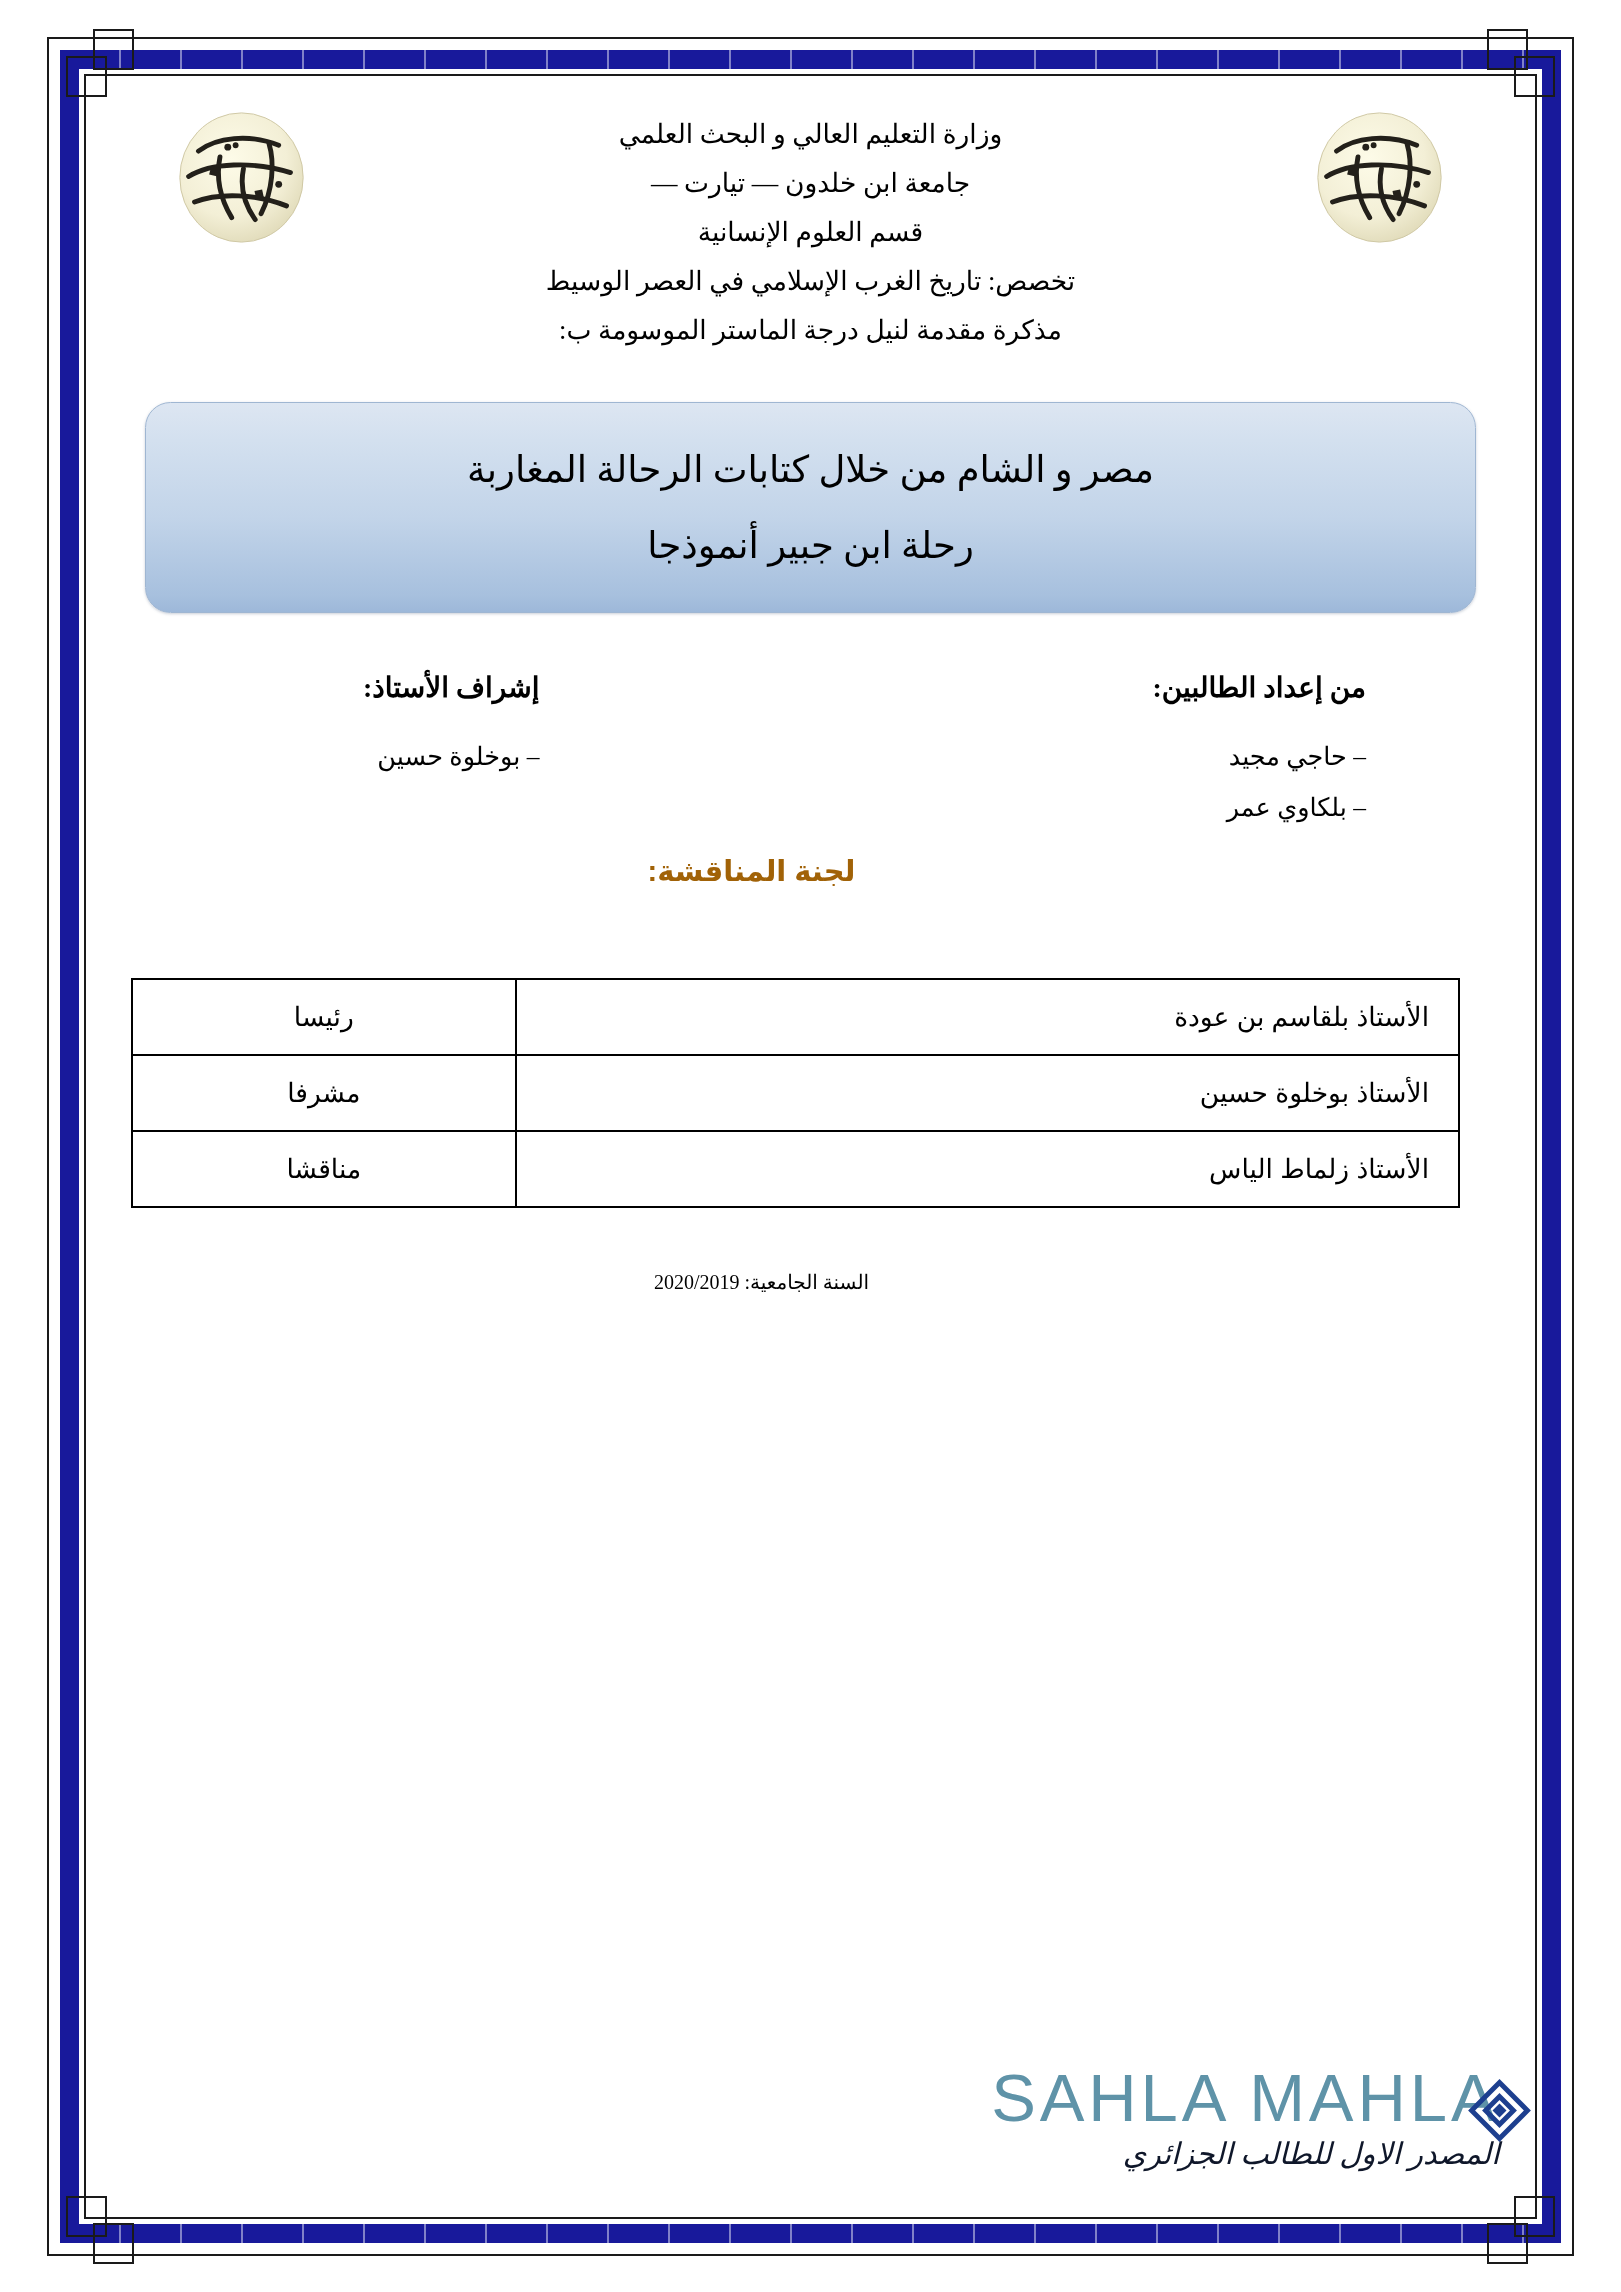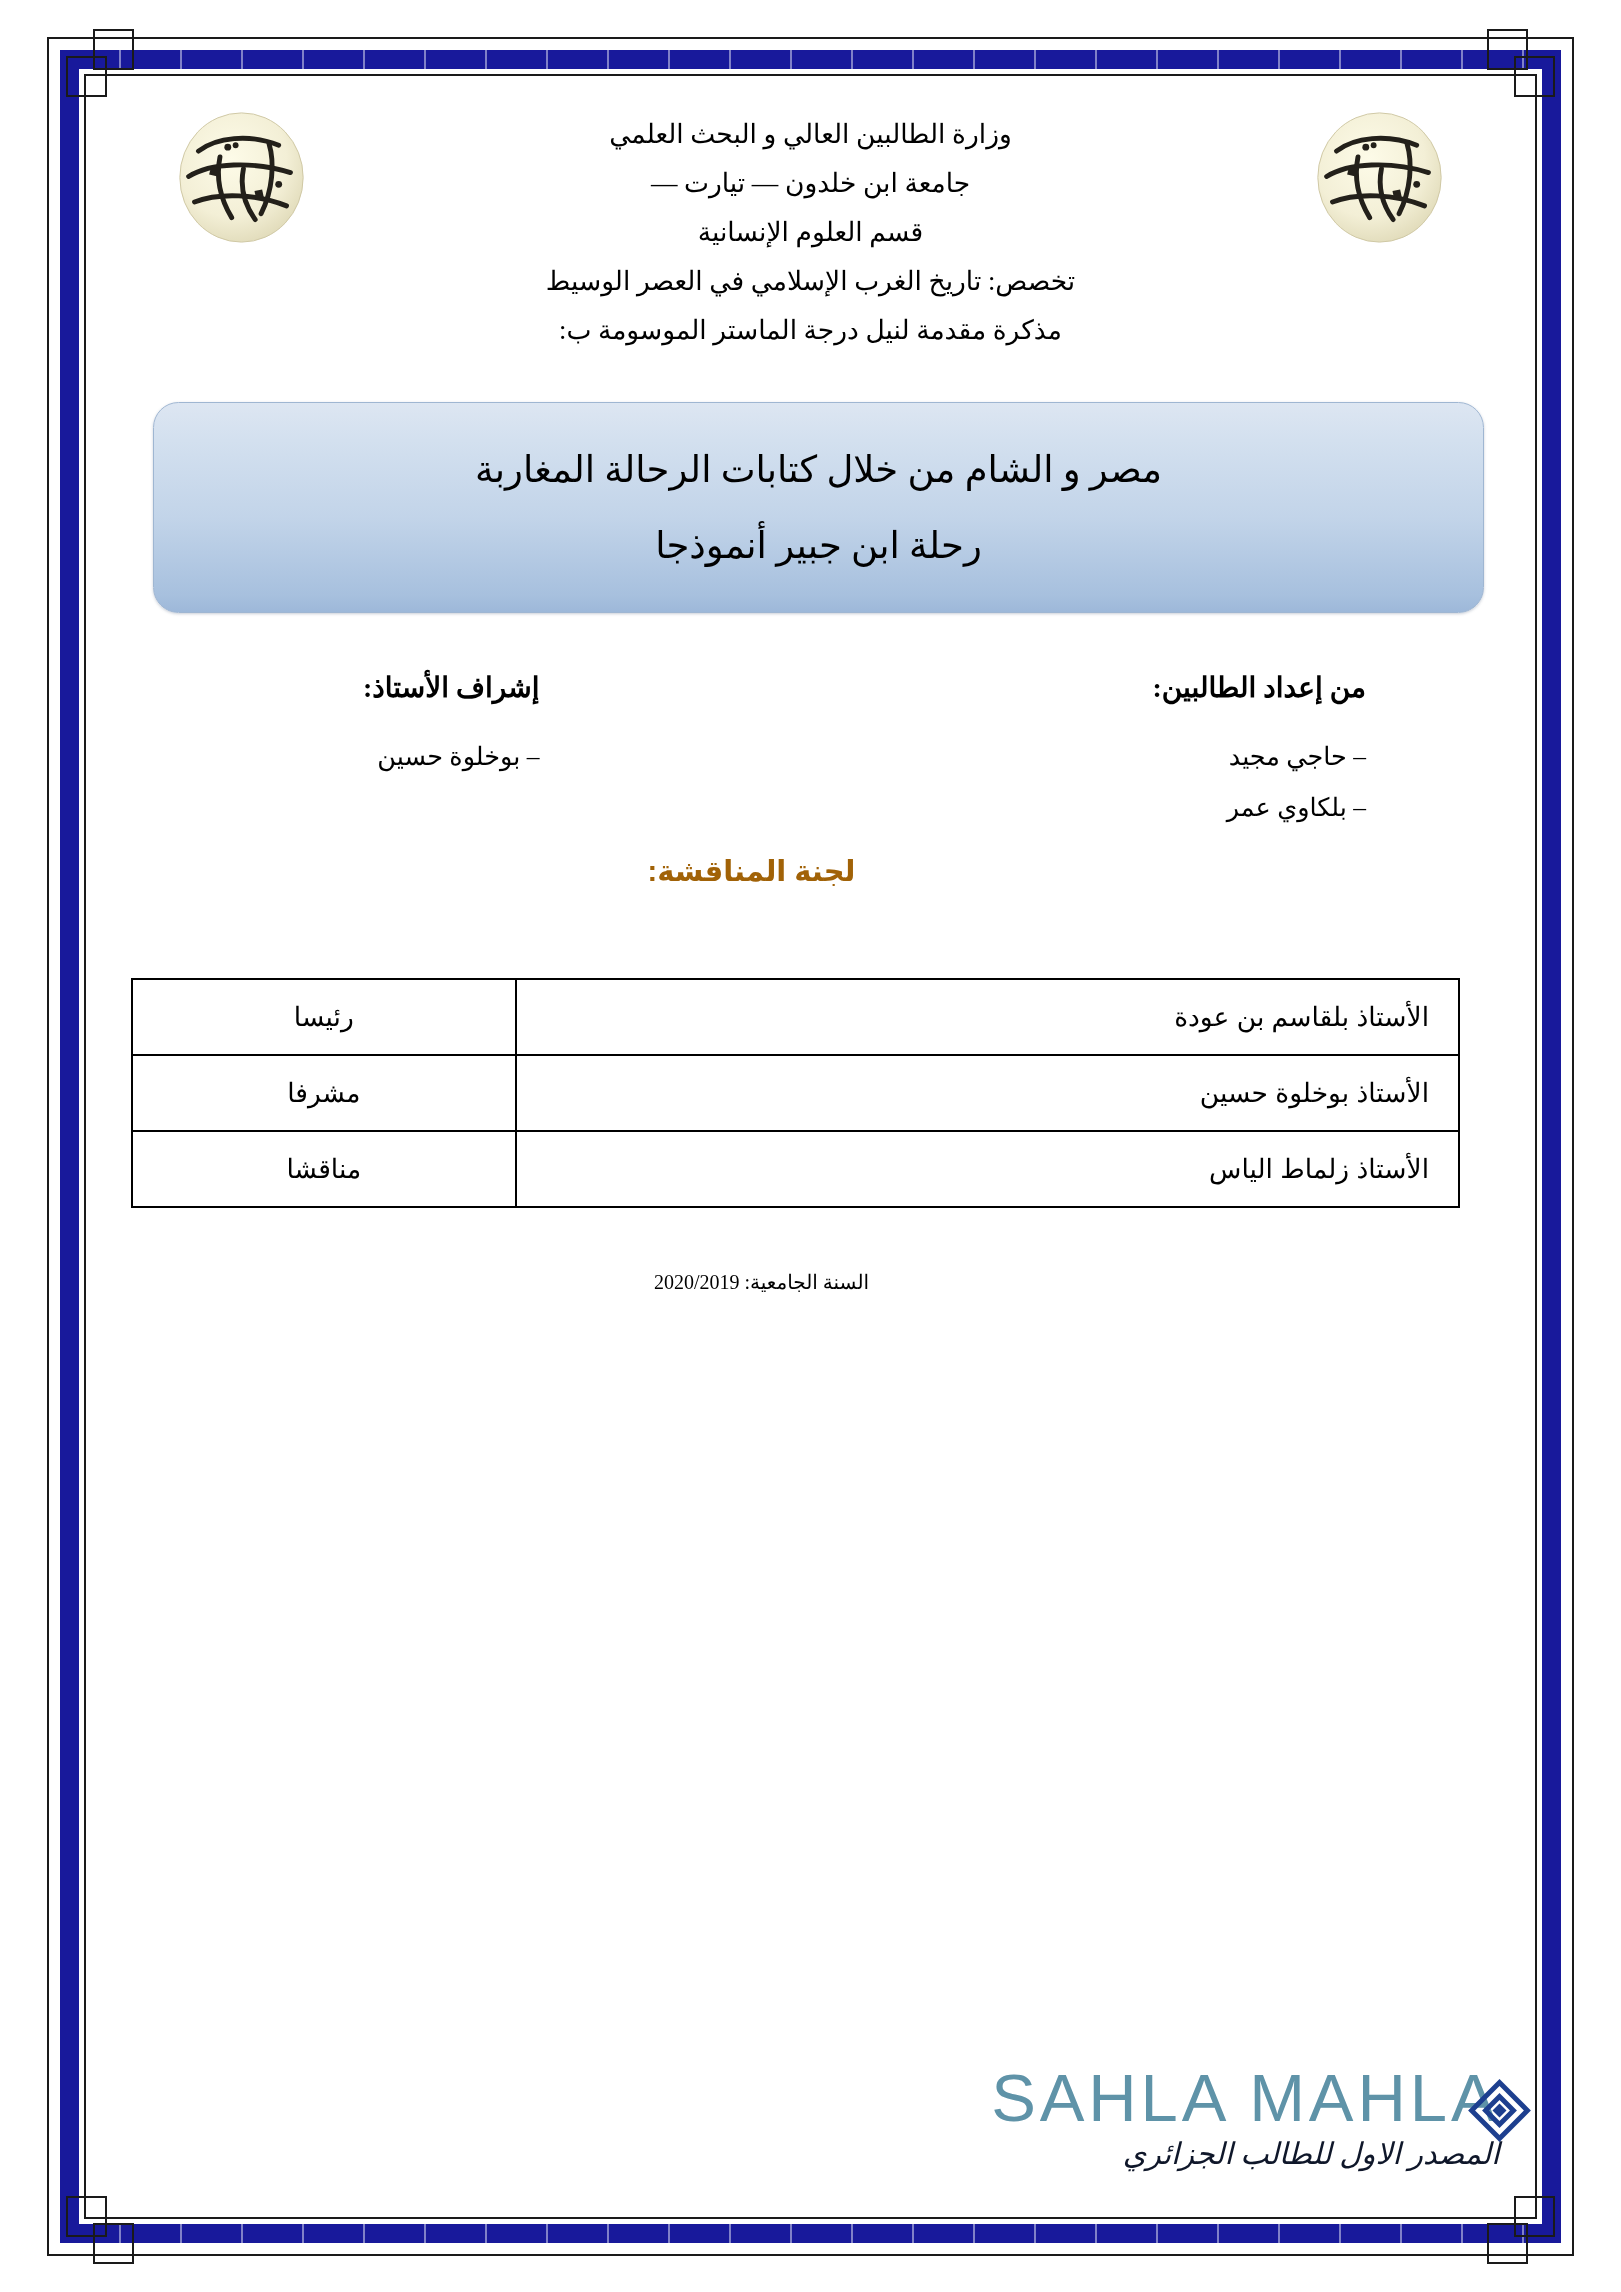--- a/index.html
+++ b/index.html
@@ -140,21 +140,20 @@
     border-radius: 25.5px;
     background: linear-gradient(to bottom, #dde6f2 0%, #d3e0ef 18%, #c2d4e9 55%, #a7c0de 92%, #9db8d9 100%);
     border: 1px solid #9fb6d2;
     box-shadow: 0 1px 2.9px rgba(60,80,110,.28);
     box-sizing: border-box;
     display: flex;
     flex-direction: column;
     justify-content: center;
     align-items: center;
     gap: 33px;
-    margin-left: 8px;
   }
   .title-line {
     font-family: "Liberation Serif", "DejaVu Serif", serif;
     font-size: 37px;
     color: #000000;
     direction: rtl;
     text-align: center;
     white-space: nowrap;
     font-weight: 400;
   }
@@ -350,21 +349,21 @@
           <rect x="52" y="60" width="9" height="9" transform="rotate(14 56 64)"></rect>
           <rect x="98" y="84" width="8" height="8" transform="rotate(-12 102 88)"></rect>
           <circle cx="70" cy="40" r="3.5"></circle>
           <circle cx="78" cy="38" r="3"></circle>
           <circle cx="122" cy="78" r="3.5"></circle>
         </g>
       </svg>
     </div>
 
     <div class="header-block">
-      <div class="header-line">وزارة الطالبين العالي و البحث العلمي</div>
+      <div class="header-line">وزارة التعليم العالي و البحث العلمي</div>
       <div class="header-line">جامعة ابن خلدون — تيارت —</div>
       <div class="header-line">قسم العلوم الإنسانية</div>
       <div class="header-line">تخصص: تاريخ الغرب الإسلامي في العصر الوسيط</div>
       <div class="header-line">مذكرة مقدمة لنيل درجة الماستر الموسومة ب:</div>
     </div>
 
     <div class="title-box">
       <div class="title-line">مصر و الشام من خلال كتابات الرحالة المغاربة</div>
       <div class="title-line">رحلة ابن جبير أنموذجا</div>
     </div>

